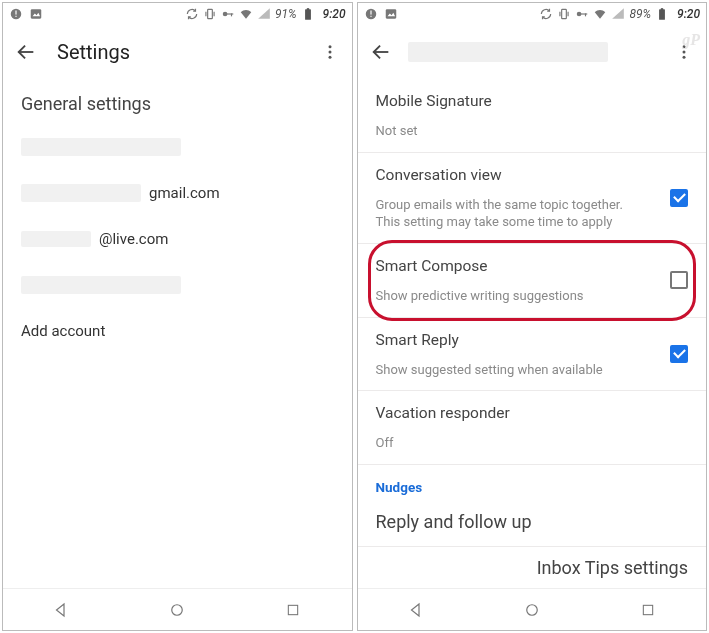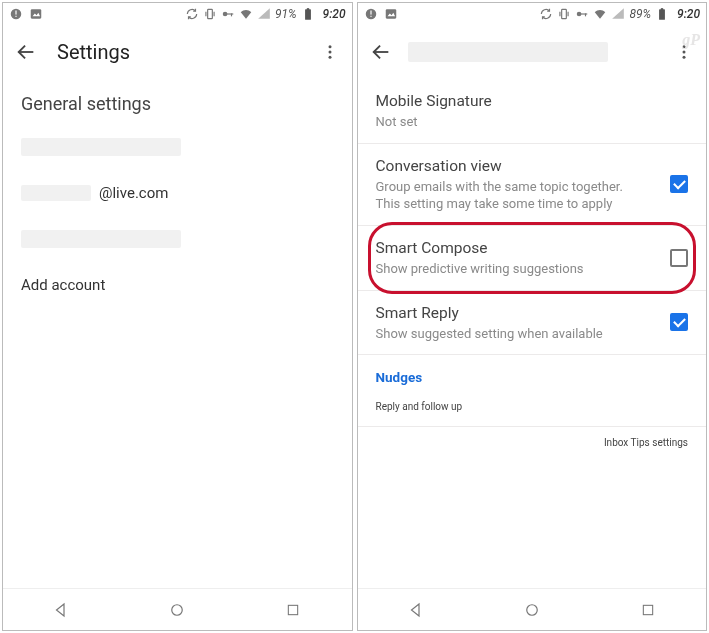--- a/index.html
+++ b/index.html
@@ -70,21 +70,21 @@
   .setting-row {
     padding: 12px 18px;
     border-bottom: 1px solid #eceaea;
     display: flex;
     align-items: flex-start;
     position: relative;
   }
   .setting-row:first-child { border-top: none; }
   .setting-text { flex: 1; padding-right: 40px; }
   .setting-title { font-size: 15.5px; color: #444; line-height: 1.3; }
-  .setting-sub { font-size: 13px; color: #8a8a8a; line-height: 1.35; margin-top: 2px; }
+  .setting-sub { font-size: 13px; color: #8a8a8a; line-height: 1.35; margin-top: 11px; }
   .checkbox {
     width: 18px; height: 18px;
     border: 2px solid #777;
     border-radius: 2px;
     position: absolute;
     right: 18px;
     top: 50%;
     transform: translateY(-50%);
     display: flex; align-items: center; justify-content: center;
   }
@@ -98,21 +98,21 @@
     border: solid #fff;
     border-width: 0 2.5px 2.5px 0;
     transform: rotate(45deg) translate(-1px,-1px);
   }
   .cat-header {
     font-size: 13.5px;
     font-weight: 700;
     color: #1a6cd8;
     padding: 14px 18px 6px 18px;
   }
-  .plain-row { padding: 10px 18px 14px 18px; font-size: 10px; color: #444; border-bottom: 1px solid #eceaea; }
+  .plain-row { padding: 10px 18px 14px 18px; font-size: 18px; color: #444; border-bottom: 1px solid #eceaea; }
 
   .highlight-ring {
     position: absolute;
     border: 3px solid #c8102e;
     border-radius: 24px;
     left: 10px;
     right: 10px;
     top: -4px;
     bottom: -4px;
     pointer-events: none;
@@ -219,20 +219,24 @@
     </div>
   </div>
 
   <div class="content">
     <div class="section-header">General settings</div>
 
     <div class="list-item">
       <span class="redact redact-lg"></span>
     </div>
     <div class="list-item">
+      <span class="redact redact-md"></span>
+      <span>gmail.com</span>
+    </div>
+    <div class="list-item">
       <span class="redact redact-sm"></span>
       <span>@live.com</span>
     </div>
     <div class="list-item">
       <span class="redact redact-lg"></span>
     </div>
 
     <div class="list-item">Add account</div>
   </div>
 
@@ -362,20 +366,26 @@
     </div>
 
     <div class="setting-row">
       <div class="setting-text">
         <div class="setting-title">Smart Reply</div>
         <div class="setting-sub">Show suggested setting when available</div>
       </div>
       <div class="checkbox checked"></div>
     </div>
 
+    <div class="setting-row">
+      <div class="setting-text">
+        <div class="setting-title">Vacation responder</div>
+        <div class="setting-sub">Off</div>
+      </div>
+    </div>
 
     <div class="cat-header">Nudges</div>
     <div class="plain-row">Reply and follow up</div>
 
     <div class="plain-row" style="border-bottom:none;text-align:right;">Inbox Tips settings</div>
 
   </div>
 
   <div class="nav-bar">
     <div class="nav-btn">

